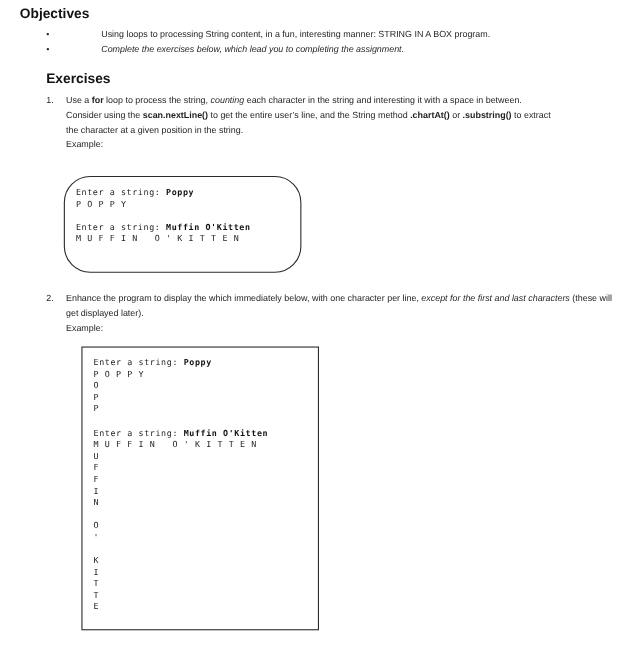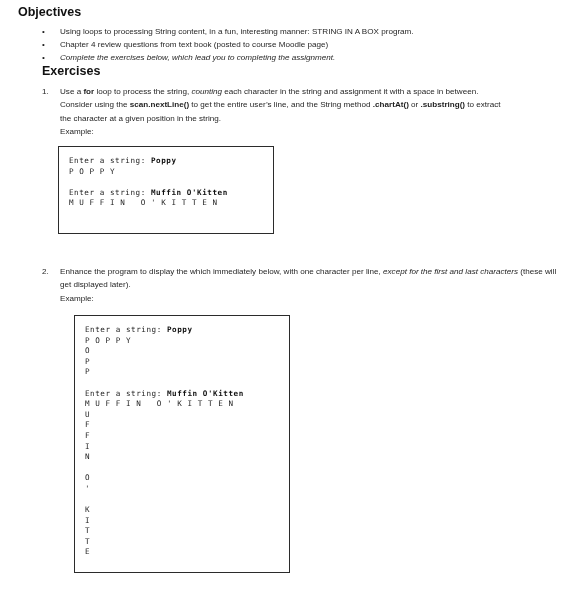--- a/index.html
+++ b/index.html
@@ -37,21 +37,21 @@
     top: 25px;
     margin: 0;
     padding: 0;
     list-style: none;
   }
   ul.bullets li {
     position: relative;
     font-size: 8.1px;
     line-height: 13.2px;
     color: #1f1f1f;
-    padding-left: 60px;
+    padding-left: 92px;
     white-space: nowrap;
   }
   ul.bullets li::before {
     content: "\2022";
     position: absolute;
     left: 42px;
     top: -0.5px;
     font-size: 8px;
     color: #1f1f1f;
   }
@@ -100,52 +100,52 @@
     line-height: 10.6px;
     color: #242424;
     letter-spacing: 0.55px;
     white-space: pre;
   }
   .console-box pre b { font-weight: bold; color: #111111; }
 
   #box-1 {
     position: absolute;
     left: 58px;
-    top: 146px;
+    top: 160px;
     width: 216px;
     height: 88px;
+    border-radius: 24px;
   }
   #box-2 {
     position: absolute;
     left: 74px;
     top: 315px;
     width: 216px;
     height: 258px;
   }
   .exercise-2-block { position: absolute; left: 0; top: 265px; width: 565px; }
 </style>
 </head>
 <body>
 
 <div class="page">
 
   <h2 class="section-heading" id="objectives-heading">Objectives</h2>
 
   <ul class="bullets">
     <li>Using loops to processing String content, in a fun, interesting manner: STRING IN A BOX program.</li>
-    <li>Chapter 4 review questions from text book (posted to course Moodle page)</li>
     <li class="italic-note">Complete the exercises below, which lead you to completing the assignment.</li>
   </ul>
 
   <h2 class="section-heading" id="exercises-heading">Exercises</h2>
 
   <ol class="exercises">
     <li>
       <span class="ex-num">1.</span>
-      <span class="ex-line"><span>Use a </span><b class="code-b">for</b><span> loop to process the string, </span><i class="em">counting</i><span> each character in the string and assignment it with a space in between.</span></span>
+      <span class="ex-line"><span>Use a </span><b class="code-b">for</b><span> loop to process the string, </span><i class="em">counting</i><span> each character in the string and interesting it with a space in between.</span></span>
       <span class="ex-line"><span>Consider using the </span><b class="code-b">scan.nextLine()</b><span> to get the entire user’s line, and the String method </span><b class="code-b">.chartAt()</b><span> or </span><b class="code-b">.substring()</b><span> to extract</span></span>
       <span class="ex-line">the character at a given position in the string.</span>
       <span class="ex-line">Example:</span>
     </li>
   </ol>
 
   <div class="console-box" id="box-1">
     <pre><span>Enter a string: </span><b>Poppy</b>
 <span>P O P P Y</span>
 

